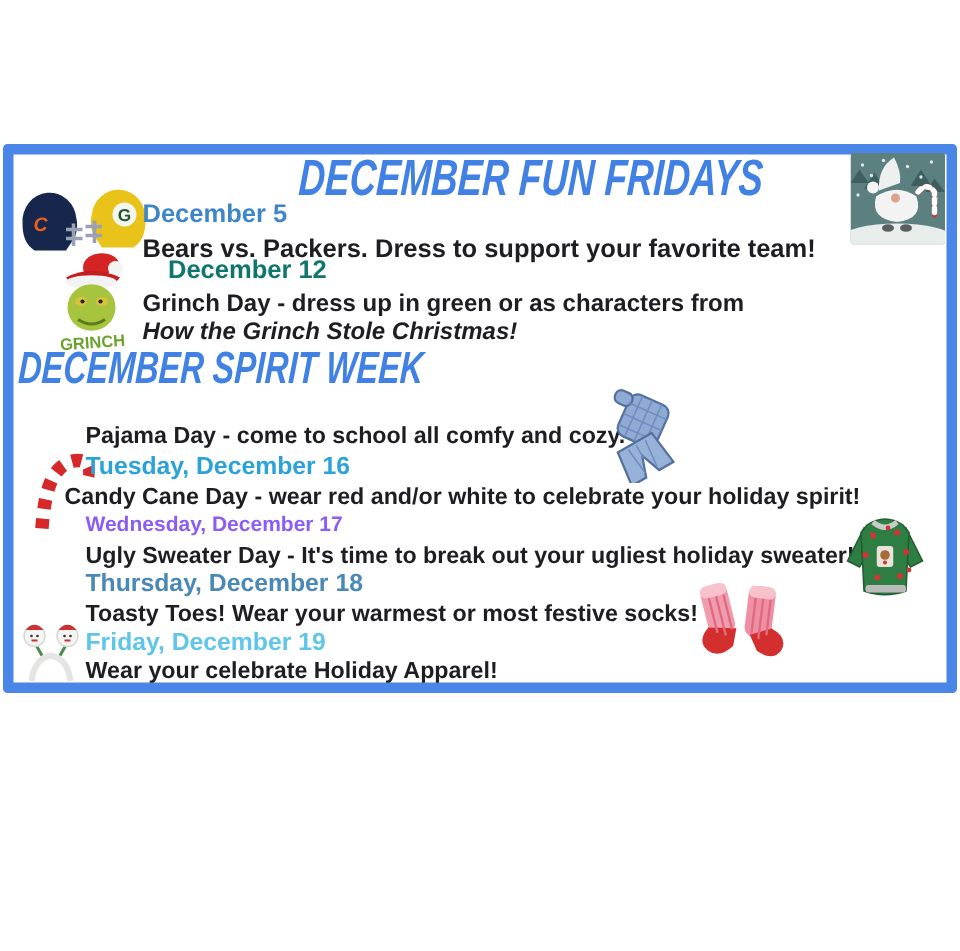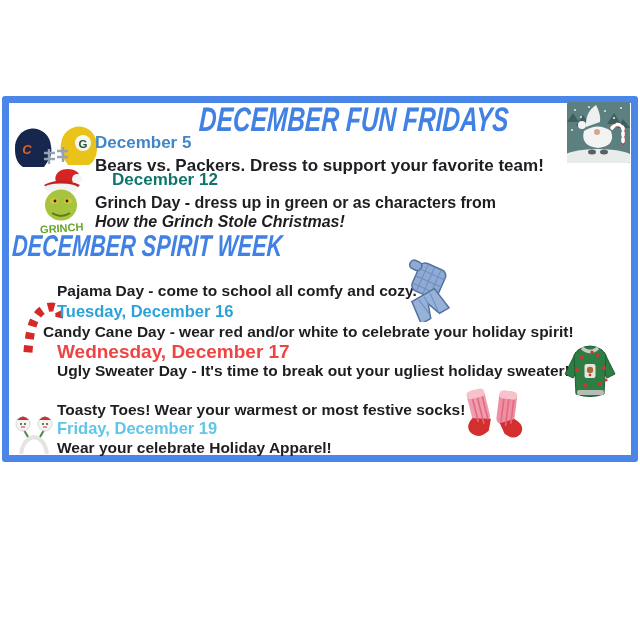--- a/index.html
+++ b/index.html
@@ -140,21 +140,21 @@
       <g transform="rotate(14 21 33)">
         <path d="M13 59 C9 35 9 19 21 11 C31 5 37 13 35 21" fill="none" stroke="#ffffff" stroke-width="9" stroke-linecap="round"></path>
         <path d="M13 59 C9 35 9 19 21 11 C31 5 37 13 35 21" fill="none" stroke="#d62828" stroke-width="9" stroke-dasharray="6.5 6.5"></path>
       </g>
     </svg>
   </div>
 
   <div class="abs date-line" style="left: 57px; top: 303px; font-size: 16.5px; color: rgb(43, 163, 218);">Tuesday, December 16</div>
   <div class="abs body-line" style="left:43px; top:324px;">Candy Cane Day - wear red and/or white to celebrate your holiday spirit!</div>
 
-  <div class="abs date-line" style="left: 57px; top: 342px; font-size: 19px; color: #ef4444; text-align: center;">Wednesday, December 17</div>
+  <div class="abs date-line" style="left: 57px; top: 342px; font-size: 14px; color: #8b5cf6; text-align: center;">Wednesday, December 17</div>
   <div class="abs body-line" style="left:57px; top:363px;">Ugly Sweater Day - It's time to break out your ugliest holiday sweater!</div>
 
   <div class="icon-box" style="left:562px; top:340px; width:56px; height:59px;">
     <svg viewBox="0 0 56 59">
       <path d="M14 12 L3 34 l8 4 L21 22z" fill="#2e7d43" stroke="#205c30"></path>
       <path d="M42 12 L53 34 l-8 4 L35 22z" fill="#2e7d43" stroke="#205c30"></path>
       <path d="M16 10 q12 -8 24 0 l4 5 -2 39 q-14 5 -28 0 l-2 -39z" fill="#2e7d43" stroke="#205c30"></path>
       <path d="M20 8 q8 7 16 0" fill="none" stroke="#c8ccc8" stroke-width="3.5"></path>
       <rect x="15" y="50" width="27" height="5" rx="2" fill="#b8bcb8"></rect>
       <g fill="#d23434">
@@ -166,20 +166,21 @@
           <circle cx="38" cy="44" r="2"></circle>
         <circle cx="44" cy="40" r="1.6"></circle>
           <circle cx="30" cy="12" r="1.6"></circle>
       </g>
       <rect x="22.5" y="24" width="11" height="14" rx="2" fill="#e8e4da"></rect>
       <circle cx="28" cy="30" r="3.2" fill="#a86a3a"></circle>
       <circle cx="28" cy="35" r="1.3" fill="#c83232"></circle>
     </svg>
   </div>
 
+  <div class="abs date-line" style="left: 57px; top: 381px; font-size: 16.5px; color: rgb(74, 137, 181);">Thursday, December 18</div>
   <div class="abs body-line" style="left:57px; top:402px;">Toasty Toes! Wear your warmest or most festive socks!</div>
 
   <div class="icon-box" style="left:459px; top:384px; width:70px; height:60px;">
     <svg viewBox="0 0 70 60">
       <g transform="rotate(-14 22 28)">
         <rect x="12" y="5" width="18" height="34" rx="6" fill="#f09cae"></rect>
         <path d="M12 32 q-10 7 -4 15 q6 7 17 1 l5 -11z" fill="#d42f2f"></path>
         <path d="M17 13 v24 M22 13 v27 M27 13 v24" stroke="#e06a80" stroke-width="1.6"></path>
         <rect x="12" y="5" width="18" height="8" rx="4" fill="#f8c2cc"></rect>
       </g>

